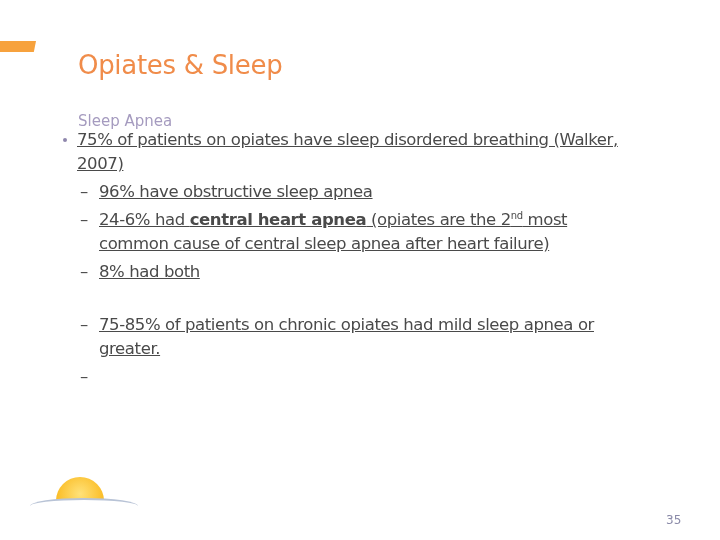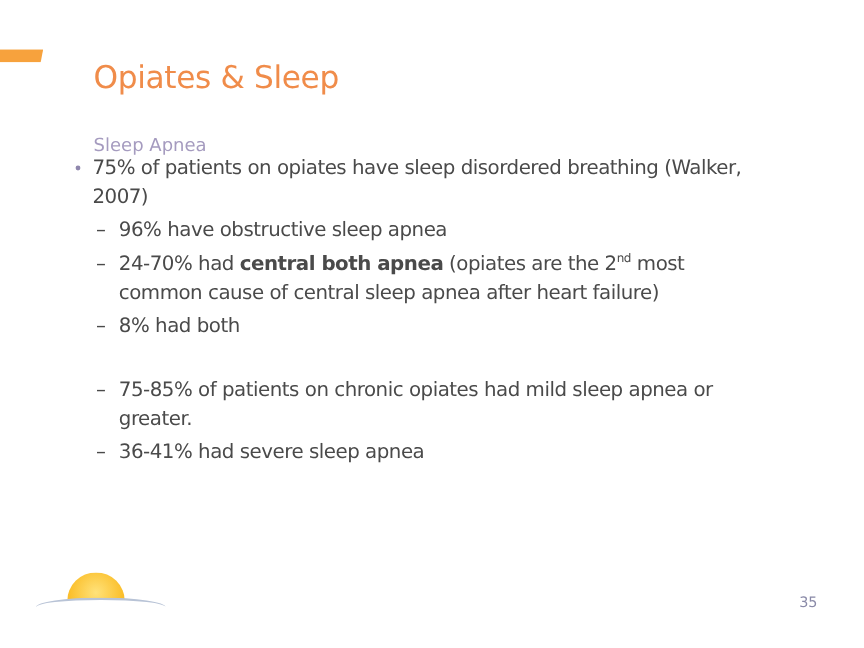--- a/index.html
+++ b/index.html
@@ -19,21 +19,21 @@
   }
   .subtitle {
     position: absolute; left: 78px; top: 71px;
     font-size: 15px; color: #a59bbf;
     font-family: "DejaVu Sans", sans-serif;
     margin-top: 41px;
   }
   .content {
     position: absolute; left: 62px; top: 128px; width: 560px;
     color: #4a4a4a; font-size: 16.5px; line-height: 24px;
-    font-family: "DejaVu Sans", sans-serif; letter-spacing: -0.4px;
+    font-family: "DejaVu Sans", sans-serif; letter-spacing: -0.4px; text-decoration: underline;
   }
   .bullet { position: relative; padding-left: 15px; margin-bottom: 4px; }
   .bullet::before {
     content: ""; position: absolute; left: 1px; top: 10px;
     width: 4px; height: 4px; border-radius: 50%; background: #8f87ad;
   }
   .sub { position: relative; padding-left: 37px; margin-top: 4px; }
   .sub .dash { position: absolute; left: 18px; top: 0; color: #4a4a4a; }
   .gap { height: 25px; }
   b { font-weight: bold; }
@@ -48,55 +48,54 @@
     position: absolute; left: 10px; top: 22px; width: 108px; height: 6px;
     border-top: 2px solid #b8c3d6; border-radius: 50% 50% 0 0 / 100% 100% 0 0;
   }
   .logo-text {
     position: absolute; left: 0; top: 30px; font-size: 19px;
     font-family: "Liberation Serif", "DejaVu Serif", serif; letter-spacing: -0.5px;
   }
   .logo-text .t1 { color: #2f4a6e; }
   .logo-text .t2 { color: #e0a042; }
   .page-num {
-    position: absolute; left: 666px; top: 495px; font-size: 12px; color: #8a8aa8;
+    position: absolute; left: 666px; top: 513px; font-size: 12px; color: #8a8aa8;
     font-family: "DejaVu Sans", sans-serif;
   }
 </style>
 </head>
 <body>
 
 <div class="accent-bar"></div>
 <div class="title">Opiates &amp; Sleep</div>
 <div class="subtitle">Sleep Apnea</div>
 
 <div class="content">
   <div class="bullet">75% of patients on opiates have sleep disordered breathing (Walker, 2007)</div>
   <div class="sub">
     <span class="dash">–</span>
     <span>96% have obstructive sleep apnea</span>
   </div>
   <div class="sub">
     <span class="dash">–</span>
-    <span>24-70% had </span><b>central both apnea</b><span> (opiates are the 2</span><sup>nd</sup><span> most common cause of central sleep apnea after heart failure)</span>
+    <span>24-6% had </span><b>central heart apnea</b><span> (opiates are the 2</span><sup>nd</sup><span> most common cause of central sleep apnea after heart failure)</span>
   </div>
   <div class="sub">
     <span class="dash">–</span>
     <span>8% had both</span>
   </div>
 
   <div class="gap"></div>
 
   <div class="sub">
     <span class="dash">–</span>
     <span>75-85% of patients on chronic opiates had mild sleep apnea or greater.</span>
   </div>
   <div class="sub">
     <span class="dash">–</span>
-    <span>36-41% had severe sleep apnea</span>
   </div>
 </div>
 
 <div class="logo">
   <div class="sun"></div>
   <div class="horizon"></div>
 </div>
 
 <div class="page-num">35</div>
 

